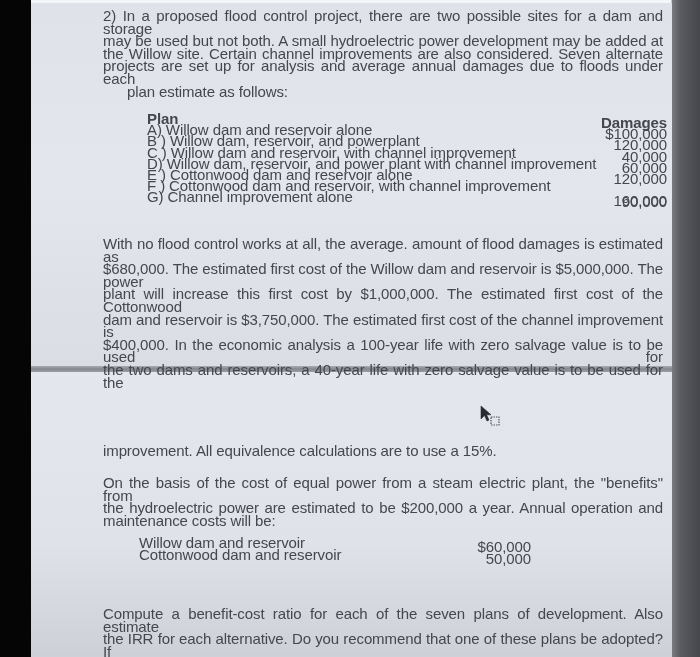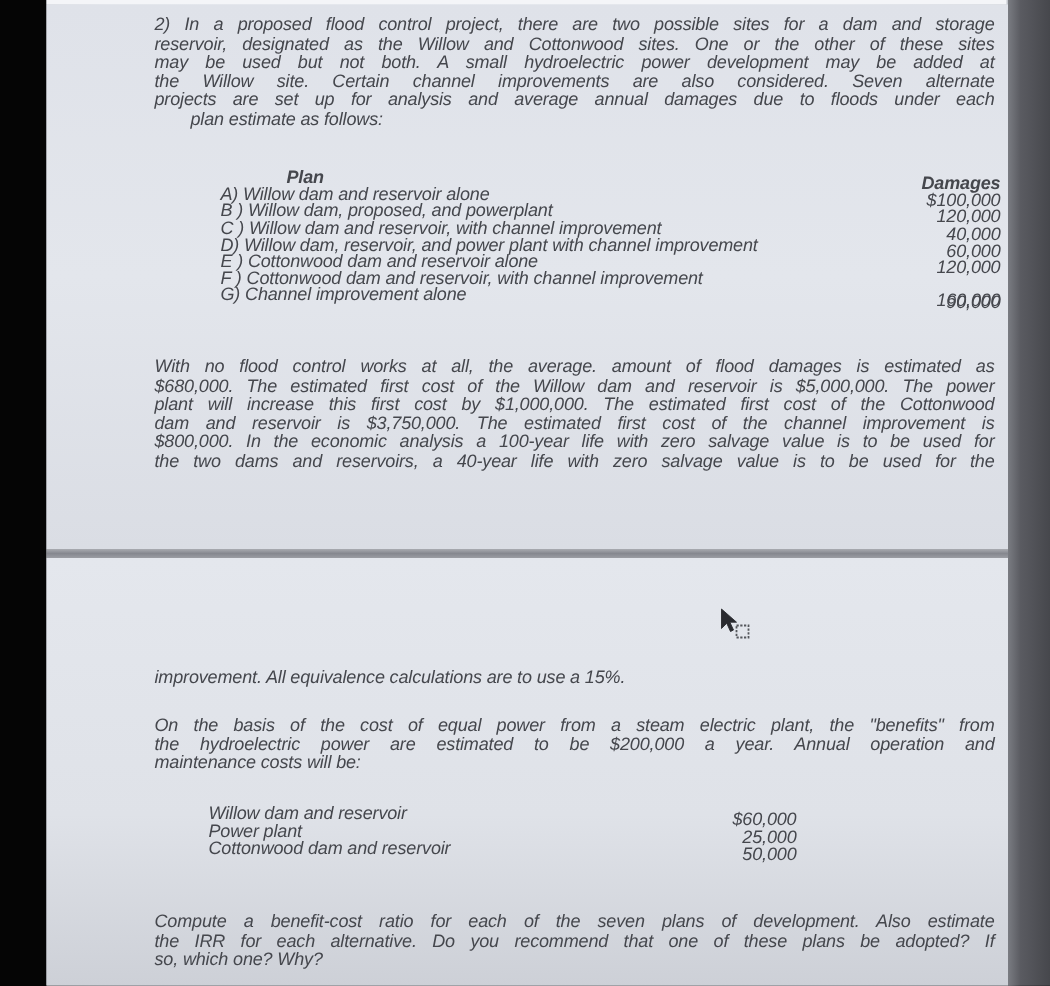--- a/index.html
+++ b/index.html
@@ -25,33 +25,32 @@
       background: linear-gradient(180deg, #dfe2e9 0%, #e3e6ec 50%, #dadde4 100%);
     }
     .page1 { top: 3px; height: 363px; }
     .divider {
       position: absolute; left: 0; top: 366px; width: 641px; height: 6px;
       background: linear-gradient(180deg, #a9abb1 0%, #86888f 50%, #9b9da3 100%);
     }
     .page2 { top: 372px; height: 285px; background: linear-gradient(180deg, #e4e7ed 0%, #dfe2e8 60%, #cdd0d7 100%); }
 
     .text {
-      position: absolute; color: #45474d; font-size: 12px; line-height: 12.6px;
+      position: absolute; color: #45474d; font-size: 15px; line-height: 12.6px;
       letter-spacing: -0.1px;
-      font-style: italic;
     }
     .p-intro { left: 72px; top: 10px; width: 560px; }
     .p-intro span { display: block; text-align: justify; text-align-last: justify; }
     .p-intro span.last { text-align-last: left; padding-left: 24px; }
 
     .plans { left: 116px; top: 113px; width: 520px; }
     .row { display: flex; justify-content: space-between; height: 11.2px; line-height: 11.2px; }
     .row .lbl { white-space: nowrap; }
     .row .val { text-align: right; white-space: nowrap; }
-    .hdr { font-weight: bold; margin-left: 44px; }
+    .hdr { font-weight: bold; }
 
     .p-body { left: 72px; top: 238px; width: 560px; }
     .p-body span, .p-benefit span, .p-question span { display: block; text-align: justify; text-align-last: justify; }
     .p-body span.last, .p-benefit span.last, .p-question span.last { text-align-last: left; }
 
     .p-improve { left: 72px; top: 445px; width: 560px; }
     .p-benefit { left: 72px; top: 477px; width: 560px; }
 
     .om { left: 108px; top: 537px; width: 392px; }
     .om .row { height: 11.6px; line-height: 11.6px; }
@@ -68,38 +67,37 @@
 <div class="screen">
   <div class="top-strip"></div>
 
   <div class="page page1"></div>
   <div class="divider"></div>
   <div class="page page2"></div>
   <div class="right-edge"></div>
 
   <div class="text p-intro">
     <span>2) In a proposed  flood control project, there are two possible sites for a dam and storage</span>
-    <span>reservoir, designated as the Willow and Cottonwood sites. One or the other of these sites</span>
     <span>may be used but not both. A small hydroelectric  power  development may be added at</span>
     <span>the  Willow site. Certain  channel improvements  are  also considered. Seven alternate</span>
     <span>projects are set up for analysis and average annual damages  due to floods under each</span>
     <span class="last">plan estimate as follows:</span>
   </div>
 
   <div class="text plans">
     <div class="row hdr">
       <span class="lbl">Plan</span>
       <span class="val" style="position:relative;top:4px;">Damages</span>
     </div>
     <div class="row" style="margin-top:0px;">
       <span class="lbl">A) Willow dam  and  reservoir alone</span>
       <span class="val" style="position:relative;top:4px;">$100,000</span>
     </div>
     <div class="row">
-      <span class="lbl">B ) Willow dam, proposed, and  powerplant</span>
+      <span class="lbl">B ) Willow dam, reservoir, and  powerplant</span>
       <span class="val" style="position:relative;top:4px;">120,000</span>
     </div>
     <div class="row">
       <span class="lbl">C ) Willow dam  and reservoir, with channel  improvement</span>
       <span class="val" style="position:relative;top:4px;">40,000</span>
     </div>
     <div class="row">
       <span class="lbl">D) Willow dam, reservoir, and power  plant with channel improvement</span>
       <span class="val" style="position:relative;top:4px;">60,000</span>
     </div>
@@ -115,21 +113,21 @@
       <span class="lbl">G) Channel  improvement alone</span>
       <span class="val" style="position:relative;top:4px;">160,000</span>
     </div>
   </div>
 
   <div class="text p-body">
     <span>With no flood control works at all, the average. amount  of flood damages  is estimated as</span>
     <span>$680,000. The estimated  first cost of the Willow dam  and reservoir is $5,000,000. The power</span>
     <span>plant  will increase this first cost by $1,000,000. The estimated  first cost of the Cottonwood</span>
     <span>dam  and reservoir is $3,750,000.  The estimated  first cost of the channel  improvement is</span>
-    <span>$800,000. In the economic analysis a 100-year life with zero salvage value is to be used for</span>
+    <span>$400,000. In the economic analysis a 100-year life with zero salvage value is to be used for</span>
     <span>the two dams and reservoirs, a 40-year life with zero salvage  value is to be used for the</span>
   </div>
 
   <svg class="cursor" viewBox="0 0 24 24">
     <path d="M1 1 L1 14 L4.5 10.5 L7 16 L9 15 L6.6 9.8 L11 9.8 Z" fill="#2a2b30" stroke="#2a2b30" stroke-width="0.6"></path>
     <rect x="11" y="12" width="8" height="8" fill="none" stroke="#55575c" stroke-width="1.2" stroke-dasharray="1.5 1"></rect>
   </svg>
 
   <div class="text p-improve">improvement.  All equivalence calculations  are to use a 15%.</div>
 
@@ -138,24 +136,20 @@
     <span>the hydroelectric  power  are estimated to be  $200,000 a  year.   Annual  operation  and</span>
     <span class="last">maintenance costs will be:</span>
   </div>
 
   <div class="text om">
     <div class="row">
       <span class="lbl">Willow dam  and  reservoir</span>
       <span class="val" style="position:relative;top:4px;text-align:center;">$60,000</span>
     </div>
     <div class="row">
-      <span class="lbl">Power plant</span>
-      <span class="val" style="position:relative;top:4px;">25,000</span>
-    </div>
-    <div class="row">
       <span class="lbl">Cottonwood dam  and reservoir</span>
       <span class="val" style="position:relative;top:4px;">50,000</span>
     </div>
   </div>
 
   <div class="text p-question">
     <span>Compute a benefit-cost ratio for each of the seven plans of development. Also estimate</span>
     <span>the IRR for each alternative.  Do you recommend that one of these plans be adopted?  If</span>
     <span class="last">so, which one? Why?</span>
   </div>

